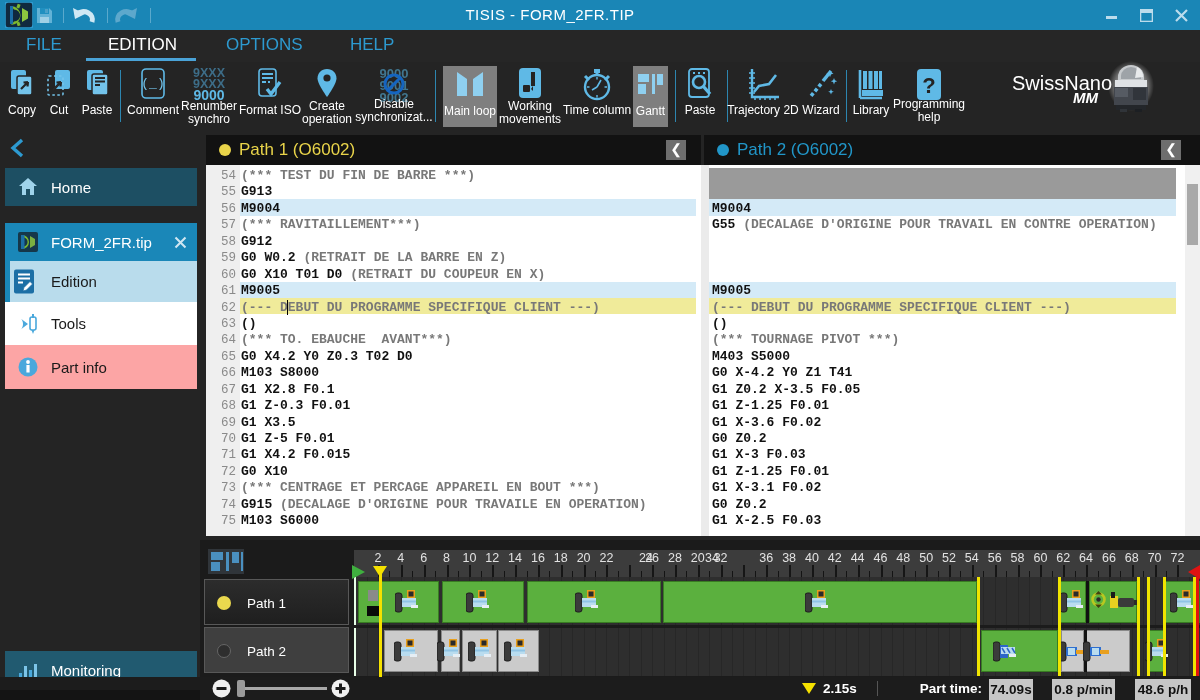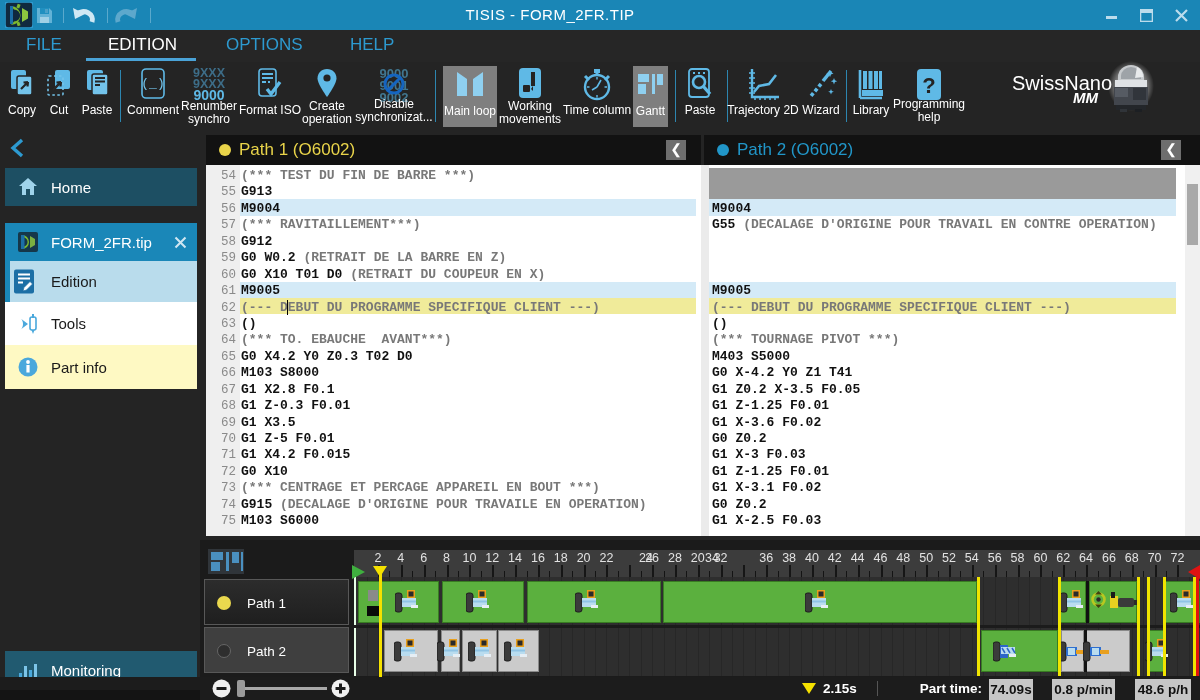--- a/index.html
+++ b/index.html
@@ -24,21 +24,21 @@
 .tsep2{top:8px;width:1px;height:52px;background:#2d86b0}
 
 #back{left:8px;top:137px;width:22px;height:22px}
 .siderow{left:5px;width:192px;color:#fff;font-size:15px}
 #homerow{top:168px;height:38px;background:#1d4f63}
 #filetab{top:223px;height:38px;background:#1a87b8}
 #whitepanel{left:5px;top:261px;width:192px;height:128px;background:#fff}
 #editionrow{top:261px;height:41px;background:#b9dcec;border-left:5px solid #1a87b8;color:#1a1a1a}
 #editionrow .rowtxt{left:41px}
 #toolsrow{top:302px;height:43px;background:#fff;color:#1a1a1a}
-#partrow{top:345px;height:44px;background:#fef9c3;color:#1a1a1a}
+#partrow{top:345px;height:44px;background:#fca5a5;color:#1a1a1a}
 #monitoring{top:651px;height:39px;background:#215a70}
 .rowtxt{position:absolute;left:46px;top:0;bottom:0;display:flex;align-items:center}
 .rowicon{position:absolute;left:13px}
 
 #p1head{left:206px;top:135px;width:495px;height:30px;background:#121212}
 #p2head{left:704px;top:135px;width:496px;height:30px;background:#121212}
 .phtxt{position:absolute;top:0;height:30px;line-height:30px;font-size:17px}
 .pdot{position:absolute;top:9px;width:12px;height:12px;border-radius:50%}
 .pcollapse{position:absolute;top:5px;width:20px;height:20px;background:#6e6e6e;color:#fff;text-align:center;line-height:19px;font-size:14px}
 #p1body{left:206px;top:165px;width:495px;height:371px;background:#fff;overflow:hidden}

